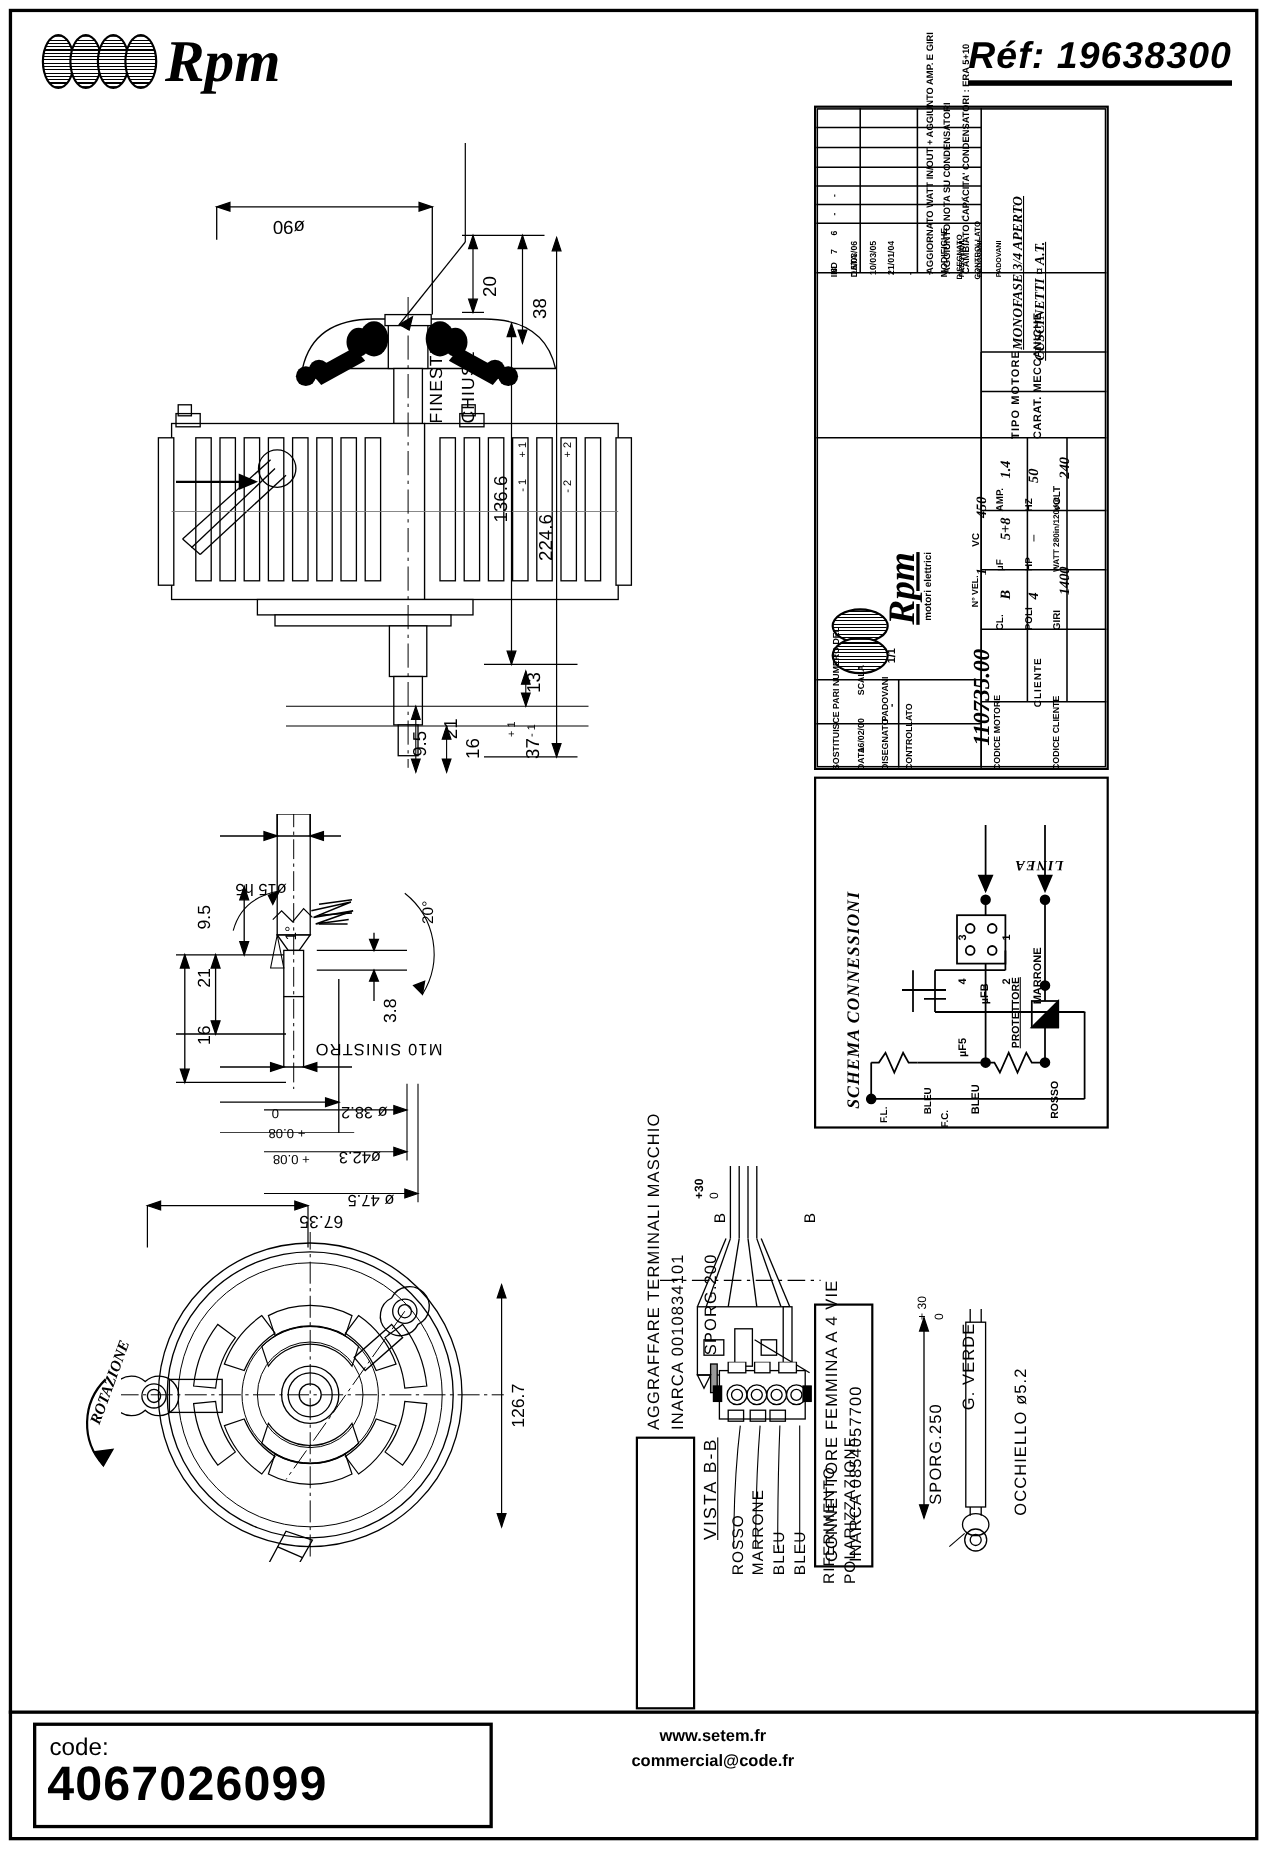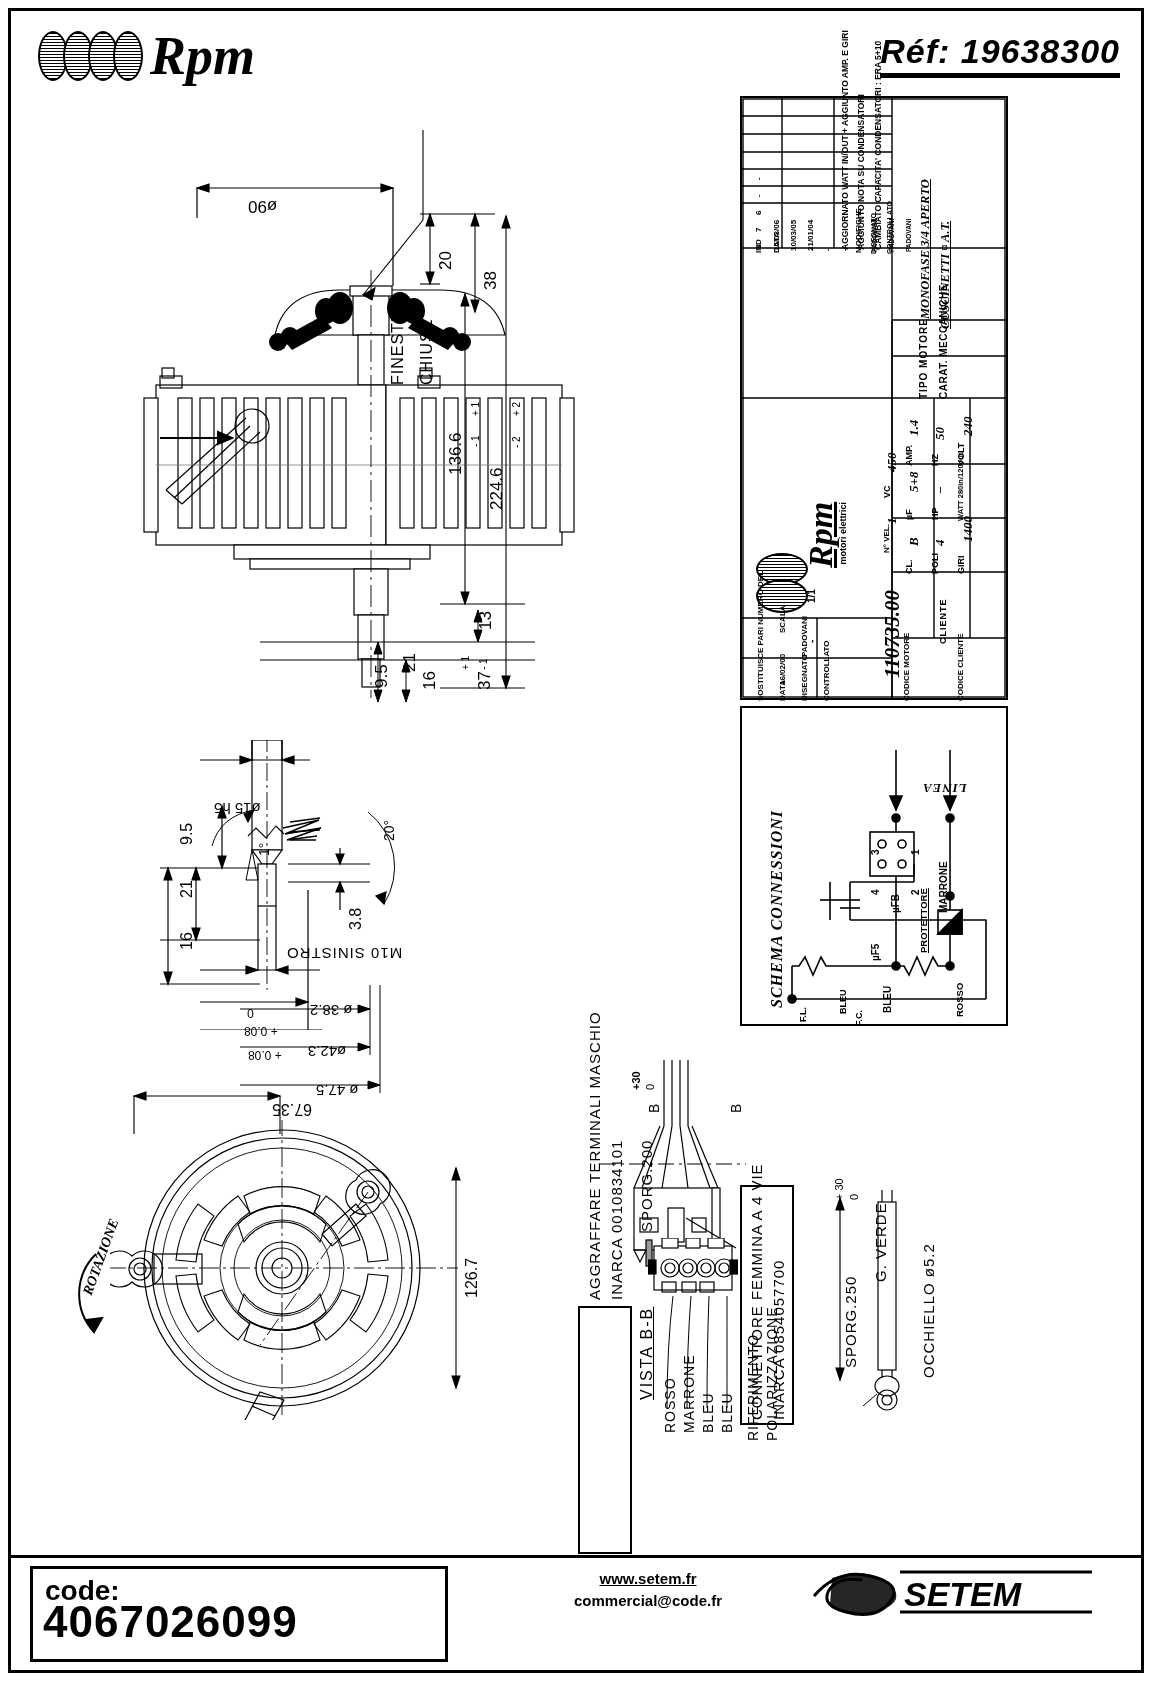--- a/index.html
+++ b/index.html
@@ -22,21 +22,21 @@
 
   
   #titleblock{position:absolute;left:740px;top:96px;width:268px;height:604px;border:2px solid #000;box-sizing:border-box;background:#fff;}
 
   
   #schema{position:absolute;left:740px;top:706px;width:268px;height:320px;border:2px solid #000;box-sizing:border-box;background:#fff;}
 
   
   #footer{position:absolute;left:8px;bottom:8px;width:1136px;height:120px;border-top:3px solid #000;box-sizing:border-box;}
   #codebox{position:absolute;left:22px;top:8px;width:418px;height:96px;border:3px solid #000;box-sizing:border-box;}
-  #codelabel{position:absolute;left:12px;top:6px;font-size:28px;font-weight:bold;}
+  #codelabel{position:absolute;left:12px;top:6px;font-size:22px;font-weight:normal;}
   #codeval{position:absolute;left:10px;top:28px;font-size:44px;font-weight:bold;letter-spacing:1px;}
   .ftxt{position:absolute;font-size:14px;font-weight:bold;text-align:center;}
 
   svg{display:block;}
 </style>
 </head>
 <body>
 
 <div class="page">
   <div class="frame"></div>
@@ -798,27 +798,16 @@
   </div>
   <div class="abs" style="left:920px;top:1378px;">
     <span class="r90 txt" style="display:inline-block;font-size:15px;letter-spacing:1px">OCCHIELLO ø5.2</span>
   </div>
 
   <div id="footer">
     <div id="codebox">
       <div id="codelabel">code:</div>
       <div id="codeval">4067026099</div>
     </div>
-    <div class="ftxt" style="left:500px;top:12px;width:280px;font-size:15px;text-decoration:underline;">www.setem.fr</div>
+    <div class="ftxt" style="left:500px;top:12px;width:280px;font-size:15px;">www.setem.fr</div>
     <div class="ftxt" style="left:500px;top:34px;width:280px;font-size:15px;">commercial@code.fr</div>
-    <div class="abs" style="left:800px;top:6px;width:300px;height:58px;">
-      <svg width="300" height="58" viewBox="0 0 300 58">
-        <g>
-          <path d="M6 32 q24 -28 56 -20 q34 8 20 26 q-14 18 -44 10 q-24 -6 -18 -20 q8 -16 34 -12" fill="none" stroke="#000" stroke-width="3"></path>
-          <path d="M24 14 q36 -12 58 6 q16 16 -8 26 q-30 12 -52 -6" fill="#000" opacity="0.85"></path>
-          <text x="96" y="42" font-family="Liberation Sans, sans-serif" font-size="34" font-weight="bold" font-style="italic" fill="#000">SETEM</text>
-          <line x1="92" y1="48" x2="284" y2="48" stroke="#000" stroke-width="3"></line>
-          <line x1="92" y1="8" x2="284" y2="8" stroke="#000" stroke-width="3"></line>
-        </g>
-      </svg>
-    </div>
   </div>
 </div>
 
 </body></html>

